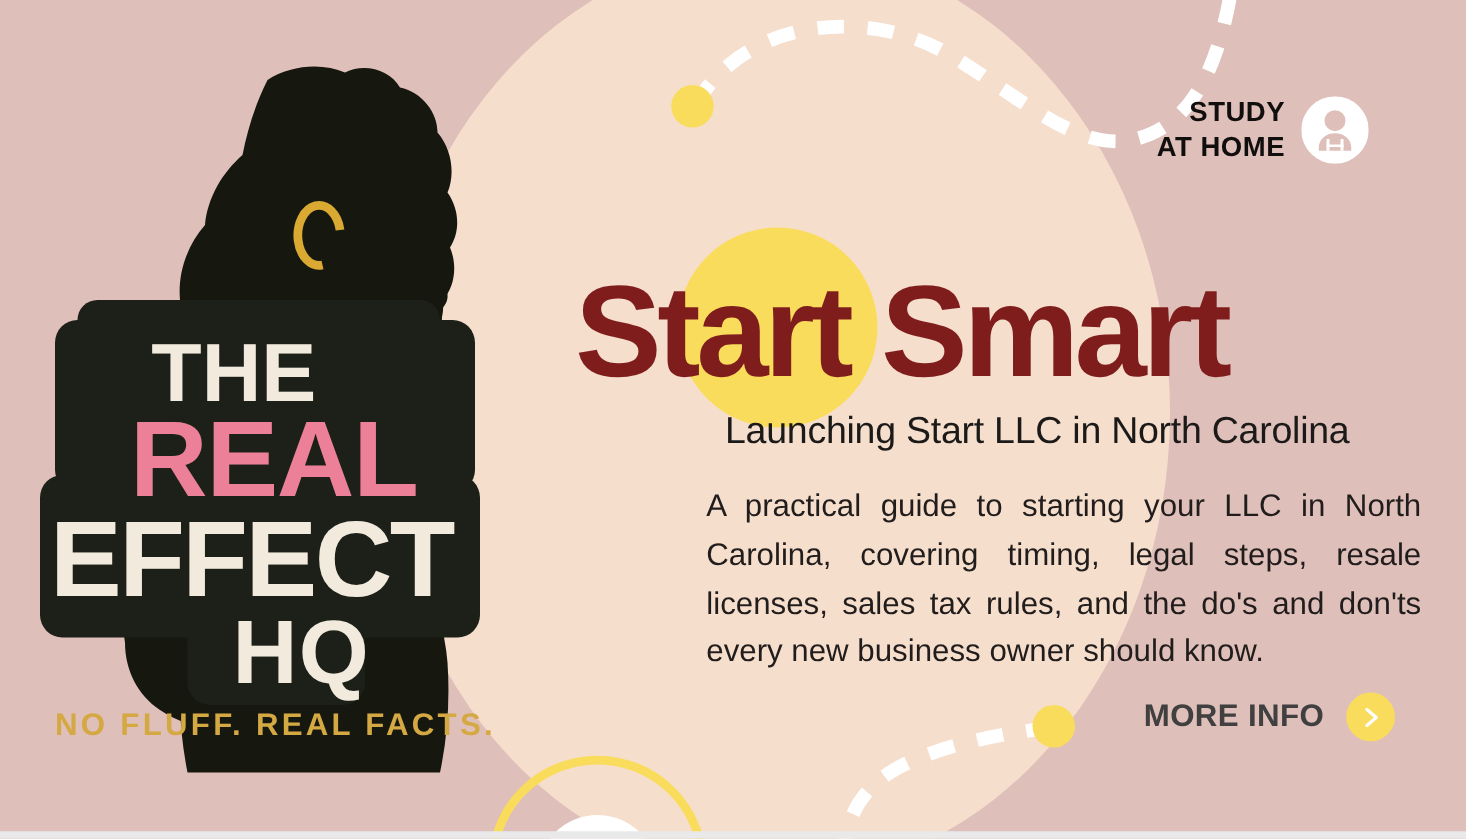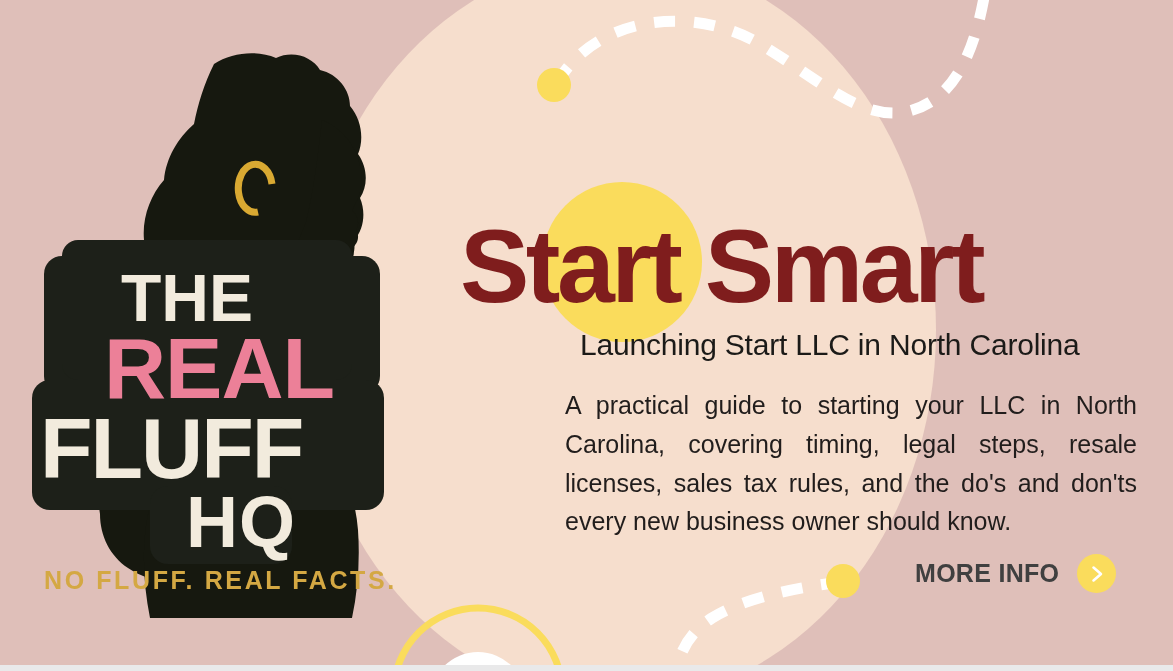--- a/index.html
+++ b/index.html
@@ -232,27 +232,41 @@
         <rect x="44" y="256" width="336" height="138" rx="18" fill="#1d2019"></rect>
         <rect x="32" y="380" width="352" height="130" rx="18" fill="#1d2019"></rect>
         <rect x="150" y="486" width="142" height="78" rx="18" fill="#1d2019"></rect>
         <rect x="62" y="240" width="290" height="140" rx="16" fill="#1d2019"></rect>
       </g>
     </svg>
 
     <div class="logo-wordmark">
       <span class="wm-row wm-the">THE</span>
       <span class="wm-row wm-real">REAL</span>
-      <span class="wm-row wm-effect">FLUFF</span>
+      <span class="wm-row wm-effect">EFFECT</span>
       <span class="wm-row wm-hq">HQ</span>
     </div>
 
     <div class="logo-tagline">NO FLUFF. REAL FACTS.</div>
   </div>
 
+  <div class="study-badge">
+    <div class="study-text">
+      <span>STUDY</span>
+      <span>AT HOME</span>
+    </div>
+    <svg class="study-icon" viewBox="0 0 54 54">
+      <circle cx="27" cy="27" r="27" fill="#ffffff"></circle>
+      <circle cx="27" cy="19.5" r="8.4" fill="#dfbfb9"></circle>
+      <path fill="#dfbfb9" d="M 27 29.5 C 34.5 29.5 40 34.4 40 41.2 L 40 43.6 L 14 43.6 L 14 41.2 C 14 34.4 19.5 29.5 27 29.5 Z"></path>
+      <path fill="#ffffff" d="M 20.2 34.2 L 22.6 34.2 L 22.6 43.6 L 20.2 43.6 Z"></path>
+      <path fill="#ffffff" d="M 31.4 34.2 L 33.8 34.2 L 33.8 43.6 L 31.4 43.6 Z"></path>
+      <path fill="#ffffff" d="M 20.2 38.6 L 33.8 38.6 L 33.8 40.6 L 20.2 40.6 Z"></path>
+    </svg>
+  </div>
 
   <h1 class="headline">Start Smart</h1>
   <h2 class="subheadline">Launching Start LLC in North Carolina</h2>
   <p class="bodycopy">A practical guide to starting your LLC in North Carolina, covering timing, legal steps, resale licenses, sales tax rules, and the do's and don'ts every new business owner should know.</p>
 
   <div class="cta">
     <span class="cta-label">MORE INFO</span>
     <span class="cta-circle">
       <svg width="20" height="20" viewBox="0 0 20 20">
         <path d="M 6.5 3.6 L 14 10 L 6.5 16.4" fill="none" stroke="#ffffff" stroke-width="2.6" stroke-linecap="round" stroke-linejoin="round"></path>

